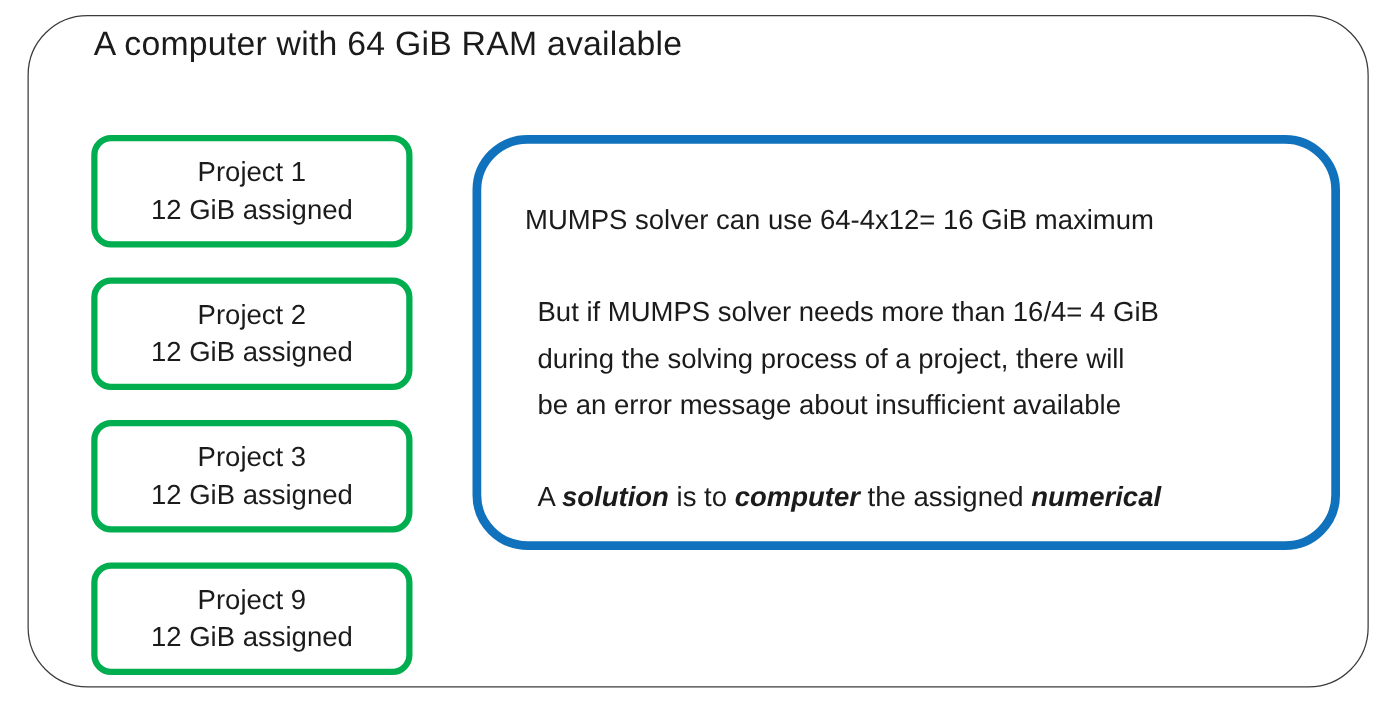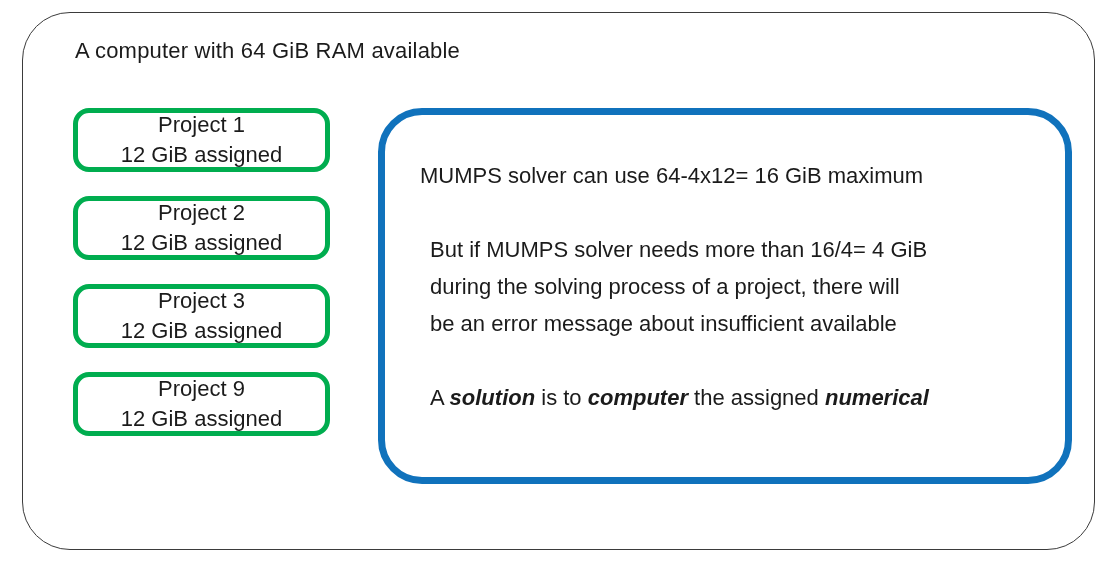--- a/index.html
+++ b/index.html
@@ -14,49 +14,49 @@
   .outer-box {
     position: absolute;
     left: 22px; top: 12px;
     width: 1073px; height: 538px;
     border: 1.5px solid var(--outline, #3b3b3b);
     border-radius: 48px;
     background: #ffffff;
   }
   .diagram-title {
     position: absolute;
-    left: 75px; top: 38px;
-    font-size: 22px;
+    left: 75px; top: 20px;
+    font-size: 27px;
     letter-spacing: 0.2px;
     white-space: nowrap;
   }
   .projects-column {
     position: absolute;
     left: 73px; top: 108px;
     display: flex;
     flex-direction: column;
     gap: 24px;
   }
   .project-box {
-    width: 257px; height: 64px;
+    width: 257px; height: 90px;
     border: 5px solid var(--green, #00ad4f);
     border-radius: 16px;
     background: #ffffff;
     display: flex;
     flex-direction: column;
     align-items: center;
     justify-content: center;
     font-size: 22px;
     line-height: 30px;
     text-align: center;
   }
   .note-box {
     position: absolute;
     left: 378px; top: 108px;
-    width: 694px; height: 376px;
+    width: 694px; height: 332px;
     border: 7px solid var(--blue, #1072bc);
     border-radius: 44px;
     background: #ffffff;
     padding: 42px 28px 0 35px;
     font-size: 22px;
     line-height: 37px;
   }
   .para { margin-top: 37px; margin-left: 10px; }
   .tline { display: block; white-space: nowrap; }
   .note-box b { font-weight: bold; font-style: italic; }

